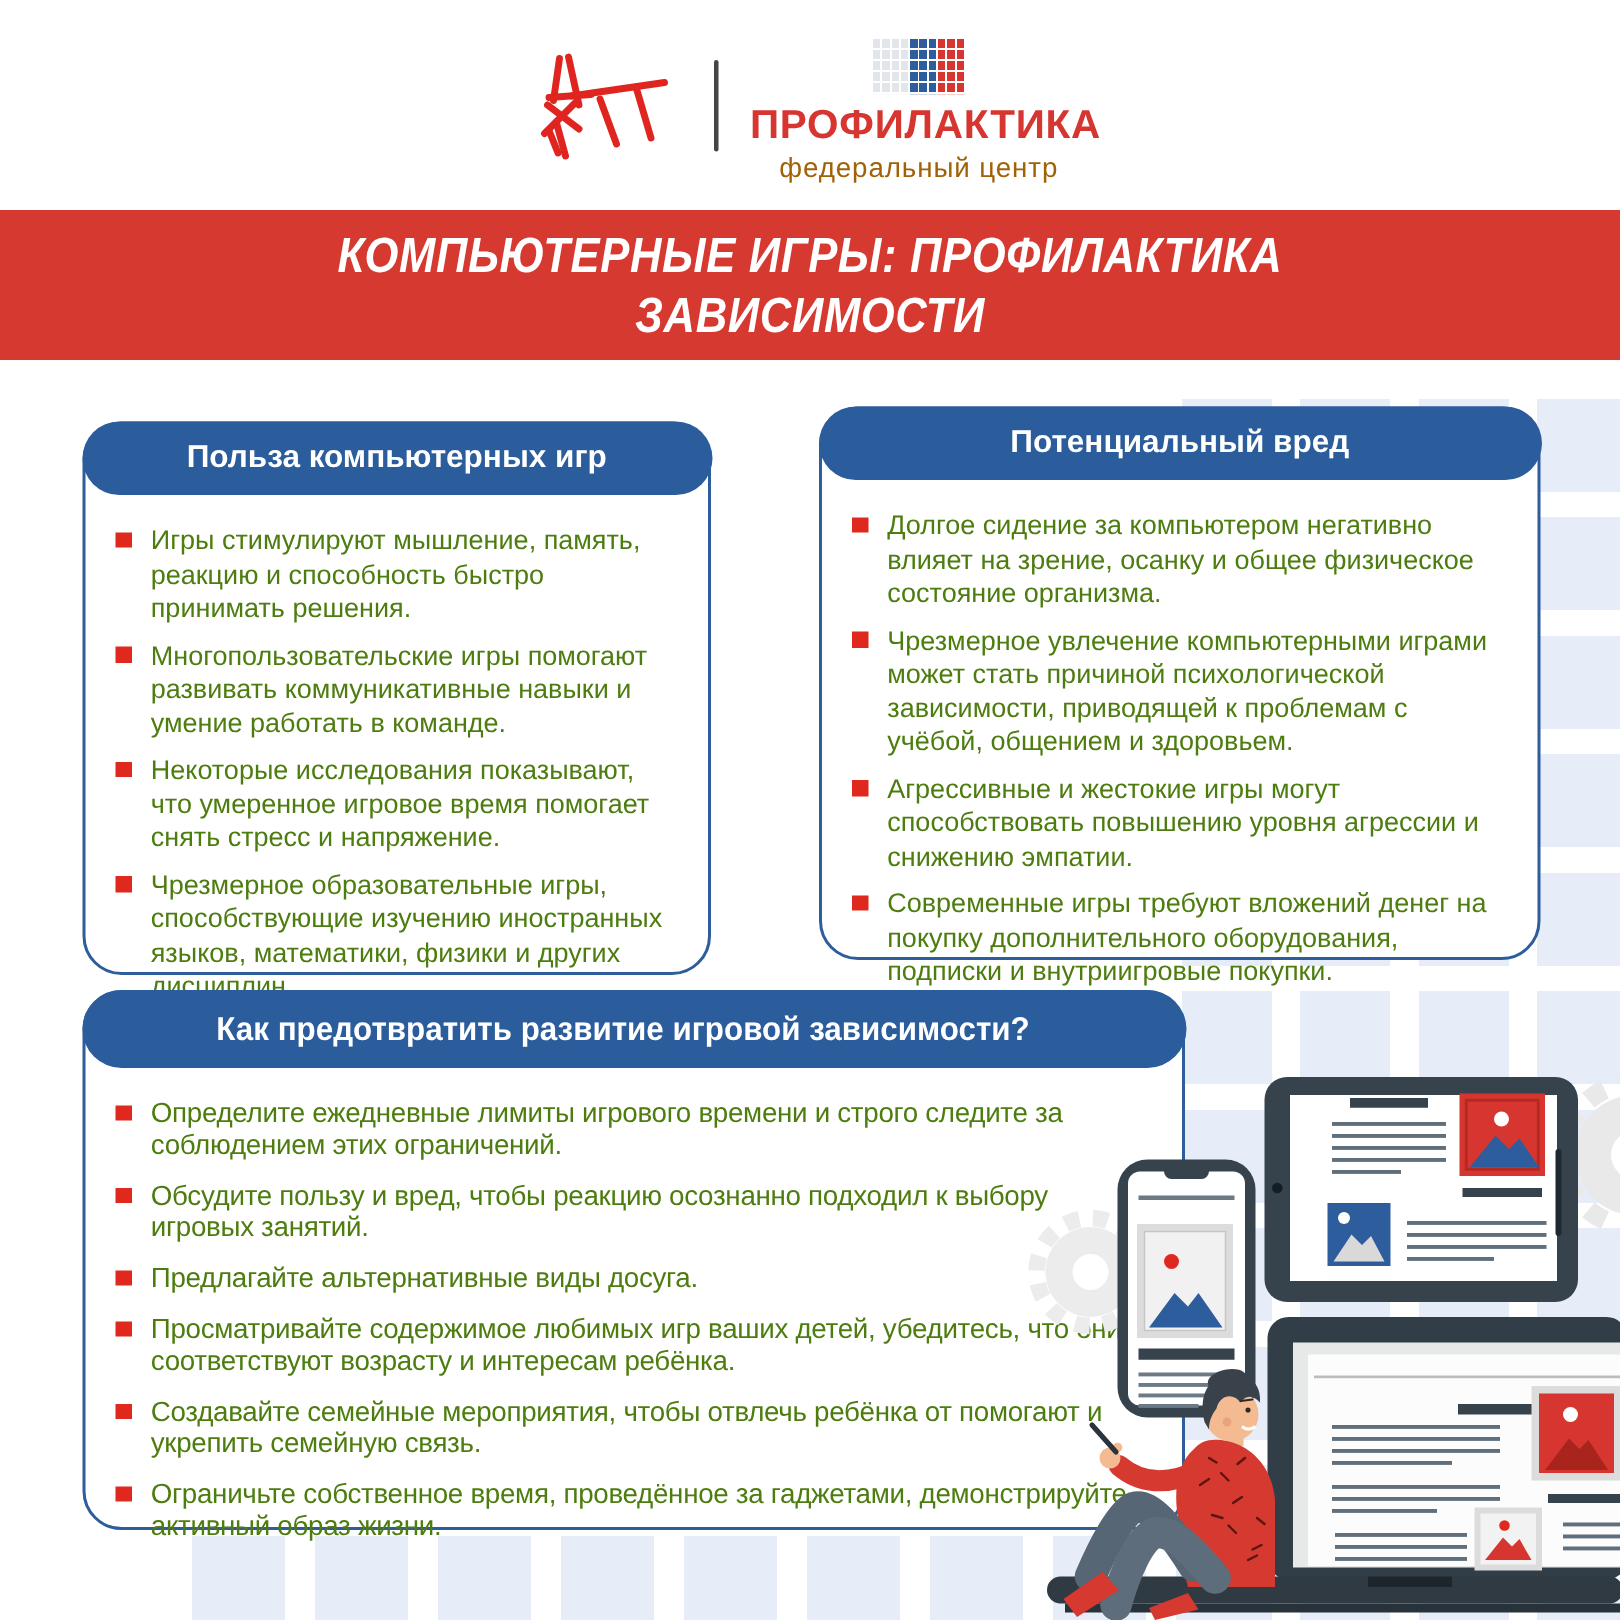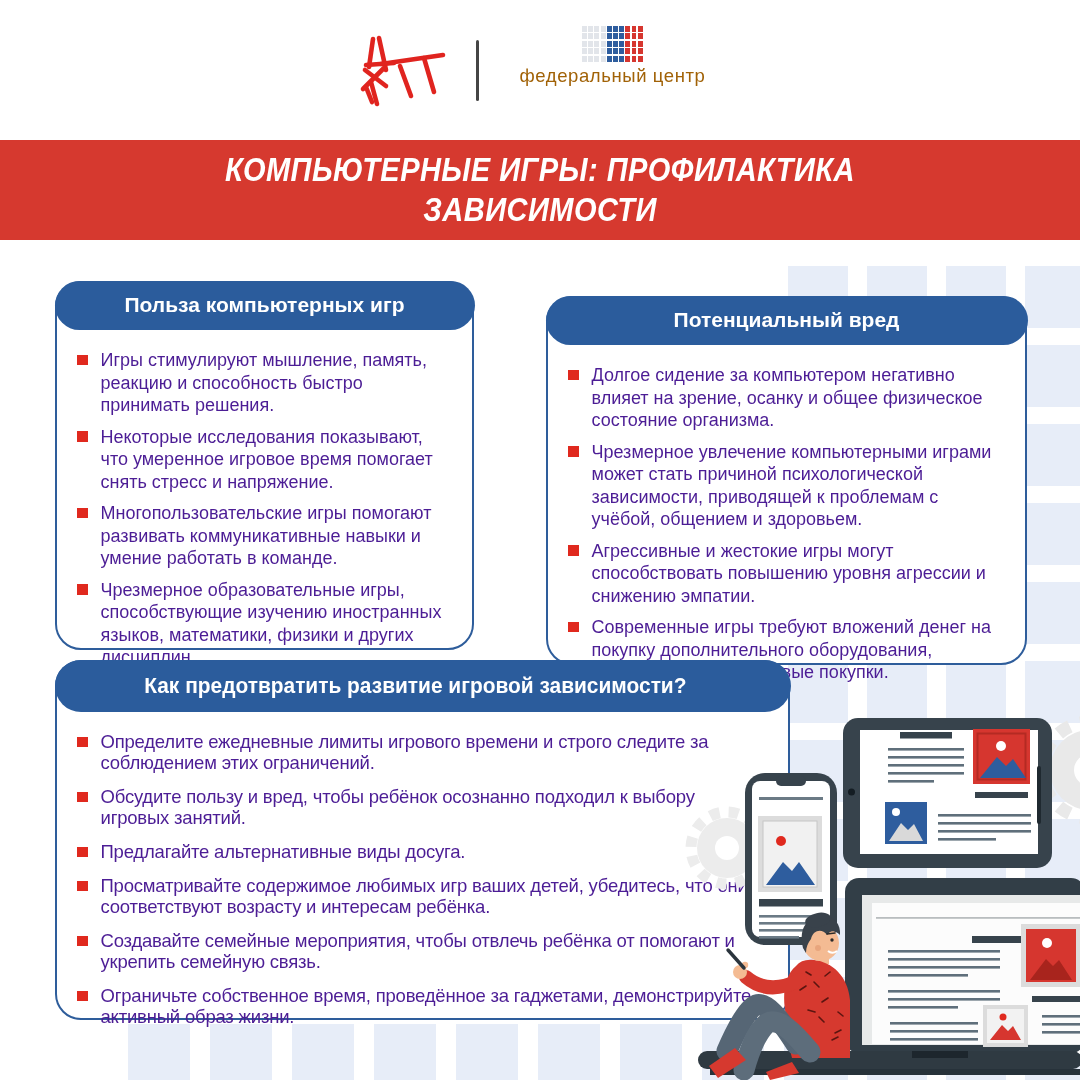--- a/index.html
+++ b/index.html
@@ -28,34 +28,34 @@
 
   
   .banner{position:absolute;left:0;top:140px;width:1080px;height:100px;background:#d6392f;
           display:flex;align-items:center;justify-content:center;font-style:italic;}
   .banner h1{margin:0;color:#fff;font-size:33px;line-height:40px;font-weight:bold;text-align:center;
              width:780px;transform:scaleX(.88);transform-origin:50% 50%;letter-spacing:.5px;}
 
   
   .box{position:absolute;background:#fff;border:2.5px solid #2e5d9b;border-radius:26px;box-sizing:border-box;}
   .box-left {left:55px; top:281px;width:419px;height:369px;}
-  .box-right{left:546px;top:296px;width:481px;height:369px;}
+  .box-right{left:546px;top:271px;width:481px;height:369px;}
   .box-bottom{left:55px;top:660px;width:735px;height:360px;padding-left:26px;}
   .box-head{position:absolute;left:-2.5px;top:-2.5px;right:-2.5px;height:49px;background:#2b5c9c;
             border-radius:26px;color:#fff;display:flex;align-items:center;justify-content:center;
             font-weight:bold;font-size:21px;}
   .box-bottom .box-head{height:52px;}
   .box-bottom .box-head span{display:block;width:104%;margin-left:-2%;text-align:center;
             transform:scaleX(.95);transform-origin:50% 50%;font-size:22px;}
   .box-body{position:absolute;left:0;right:0;top:60px;bottom:0;padding:6px 20px 0 20px;}
   .box-bottom .box-body{top:64px;padding-top:5px;}
   ul.items{list-style:none;margin:0;padding:0;}
   ul.items li{display:flex;gap:13px;margin-bottom:9px;}
   .bullet{flex:none;width:10.5px;height:10.5px;background:#e0291e;margin-top:5.5px;}
-  .item-text{font-size:18px;line-height:22.5px;color:#4c1d95;}
+  .item-text{font-size:18px;line-height:22.5px;color:#4d7c0f;}
   .box-bottom .item-text{font-size:18.5px;line-height:21px;letter-spacing:-.2px;}
   .box-bottom ul.items li{margin-bottom:13px;}
 
   .illustration{position:absolute;left:680px;top:700px;width:400px;height:380px;}
 </style>
 </head>
 <body>
 
 <div class="canvas">
 
@@ -70,44 +70,45 @@
     <path d="M66 26 L76 60"></path>
     <path d="M42 34 L53 64"></path>
     <path d="M7 38 L28 54"></path>
     <path d="M26 36 L5 57"></path>
     <path d="M13 50 L19 72"></path>
     <path d="M8 55 L14 70"></path>
   </svg>
   <div class="logo-divider"></div>
   <div class="brand">
     <div class="pixel-grid"></div>
+    <div class="brand-title">ПРОФИЛАКТИКА</div>
     <div class="brand-sub">федеральный центр</div>
   </div>
 
   <div class="banner">
     <h1>КОМПЬЮТЕРНЫЕ ИГРЫ: ПРОФИЛАКТИКА ЗАВИСИМОСТИ</h1>
   </div>
 
   <section class="box box-left">
     <div class="box-head">
       <span>Польза компьютерных игр</span>
     </div>
     <div class="box-body">
       <ul class="items">
           <li>
           <span class="bullet"></span>
           <span class="item-text">Игры стимулируют мышление, память, реакцию и способность быстро принимать решения.</span>
         </li>
           <li>
           <span class="bullet"></span>
+          <span class="item-text">Многопользовательские игры помогают развивать коммуникативные навыки и умение работать в команде.</span>
+        </li>
+          <li>
+          <span class="bullet"></span>
           <span class="item-text">Некоторые исследования показывают, что умеренное игровое время помогает снять стресс и напряжение.</span>
-        </li>
-          <li>
-          <span class="bullet"></span>
-          <span class="item-text">Многопользовательские игры помогают развивать коммуникативные навыки и умение работать в команде.</span>
         </li>
           <li>
           <span class="bullet"></span>
           <span class="item-text">Чрезмерное образовательные игры, способствующие изучению иностранных языков, математики, физики и других дисциплин.</span>
         </li>
         </ul>
     </div>
   </section>
 
   <section class="box box-right">
@@ -141,21 +142,21 @@
       <span>Как предотвратить развитие игровой зависимости?</span>
     </div>
     <div class="box-body">
       <ul class="items">
           <li>
           <span class="bullet"></span>
           <span class="item-text">Определите ежедневные лимиты игрового времени и строго следите за соблюдением этих ограничений.</span>
         </li>
           <li>
           <span class="bullet"></span>
-          <span class="item-text">Обсудите пользу и вред, чтобы ребёнок осознанно подходил к выбору игровых занятий.</span>
+          <span class="item-text">Обсудите пользу и вред, чтобы реакцию осознанно подходил к выбору игровых занятий.</span>
         </li>
           <li>
           <span class="bullet"></span>
           <span class="item-text">Предлагайте альтернативные виды досуга.</span>
         </li>
           <li>
           <span class="bullet"></span>
           <span class="item-text">Просматривайте содержимое любимых игр ваших детей, убедитесь, что они соответствуют возрасту и интересам ребёнка.</span>
         </li>
           <li>

